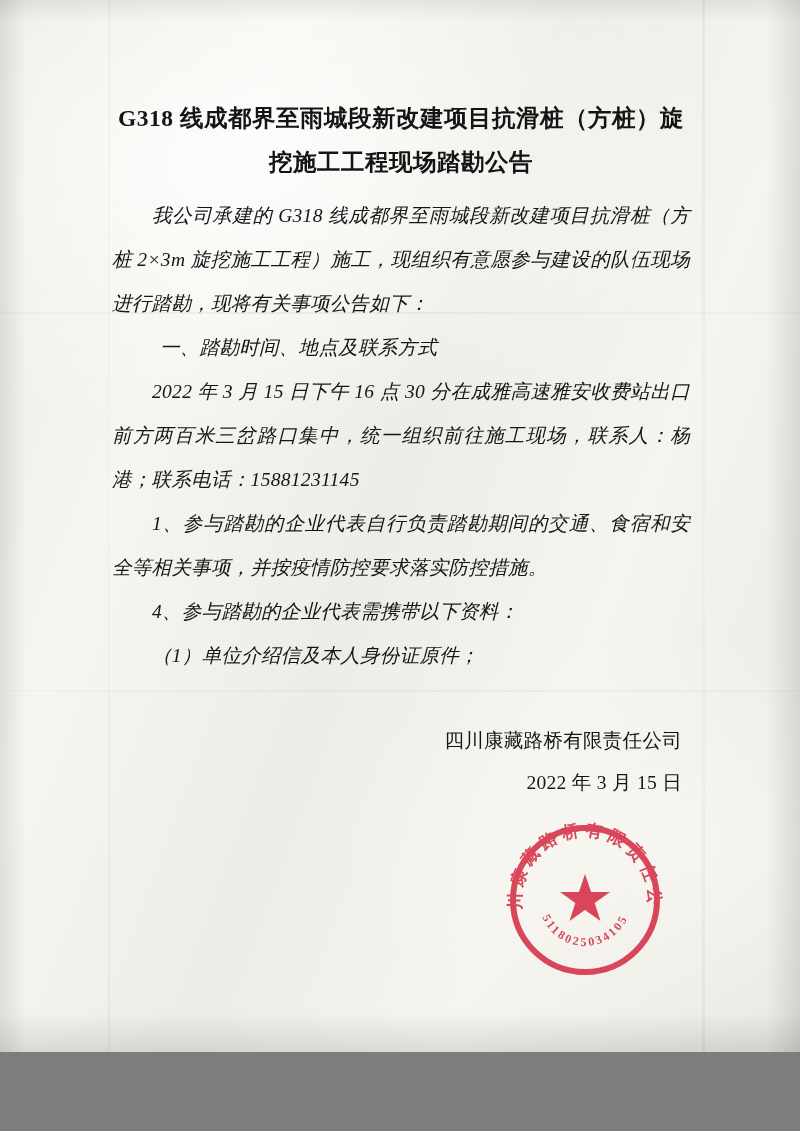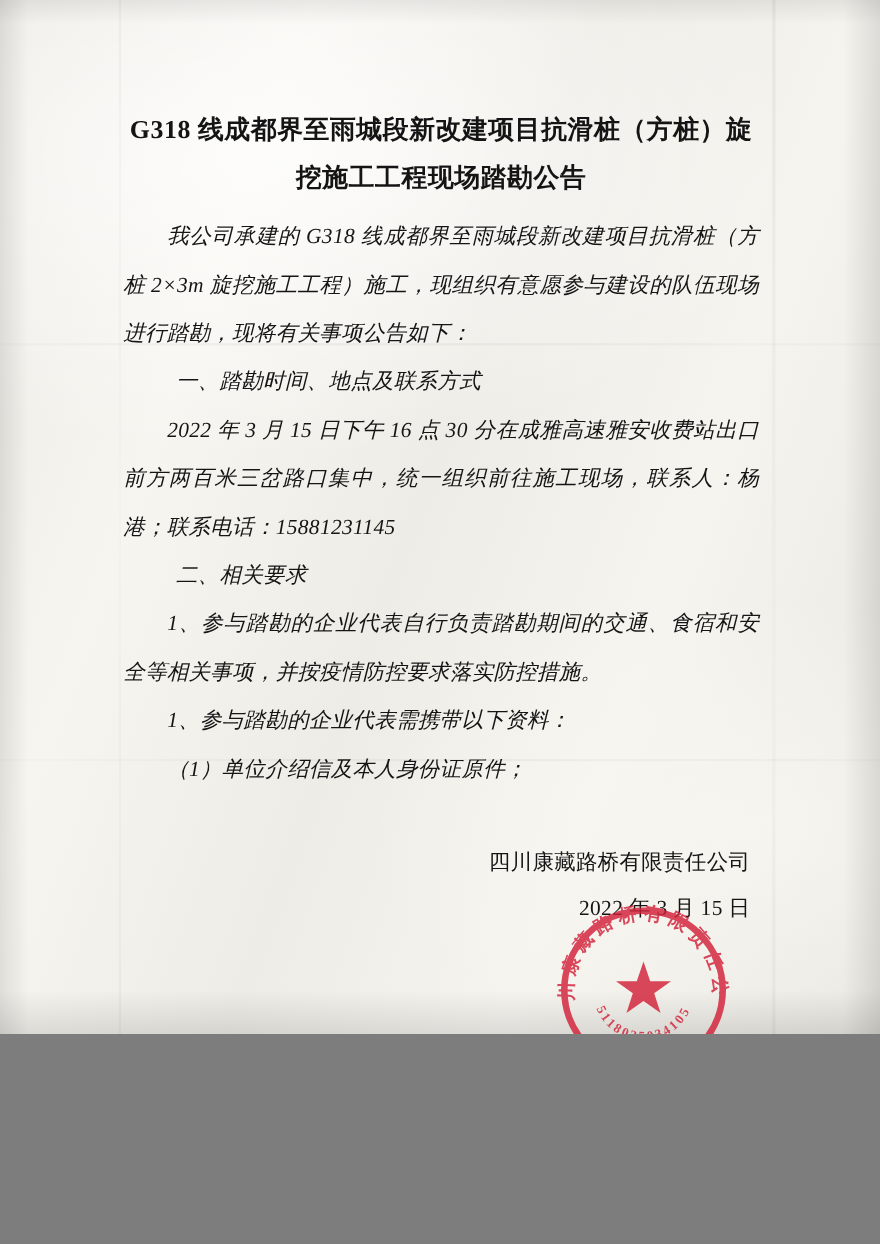--- a/index.html
+++ b/index.html
@@ -9,21 +9,21 @@
   }
   body {
     width: 800px;
     height: 1131px;
     overflow: hidden;
     font-family: "Liberation Serif", serif;
   }
   #page {
     position: relative;
     width: 800px;
-    height: 940px;
+    height: 1052px;
     background: #f3f1ec;
     background-image:
       radial-gradient(ellipse 700px 400px at 30% 15%, rgba(255,255,255,0.75), rgba(255,255,255,0) 70%),
       radial-gradient(ellipse 500px 300px at 85% 80%, rgba(250,248,242,0.7), rgba(255,255,255,0) 70%),
       linear-gradient(110deg, #eceae4 0%, #f7f5f0 25%, #eeece6 48%, #f6f4ef 70%, #e9e7e1 100%);
     overflow: hidden;
   }
   
   .crease {
     position: absolute;
@@ -113,23 +113,22 @@
   <div class="edge-shade-t"></div>
   <div class="edge-shade-b"></div>
 
   <div id="content">
 
     <h1 class="doc-title">G318 线成都界至雨城段新改建项目抗滑桩（方桩）旋挖施工工程现场踏勘公告</h1>
 
     <p class="para indent2">我公司承建的 G318 线成都界至雨城段新改建项目抗滑桩（方桩 2×3m 旋挖施工工程）施工，现组织有意愿参与建设的队伍现场进行踏勘，现将有关事项公告如下：</p>
     <p class="para indent1">一、踏勘时间、地点及联系方式</p>
     <p class="para indent2">2022 年 3 月 15 日下午 16 点 30 分在成雅高速雅安收费站出口前方两百米三岔路口集中，统一组织前往施工现场，联系人：杨港；联系电话：15881231145</p>
-    <p class="para indent1">二、相关要求</p>
     <p class="para indent2">1、参与踏勘的企业代表自行负责踏勘期间的交通、食宿和安全等相关事项，并按疫情防控要求落实防控措施。</p>
-    <p class="para indent2">1、参与踏勘的企业代表需携带以下资料：</p>
+    <p class="para indent2">4、参与踏勘的企业代表需携带以下资料：</p>
     <p class="para indent2">（1）单位介绍信及本人身份证原件；</p>
 
     <div class="sign-block">
       <div class="sign-line">四川康藏路桥有限责任公司</div>
       <div class="sign-line">2022 年 3 月 15 日</div>
     </div>
 
   </div>
 
   <div id="seal">

